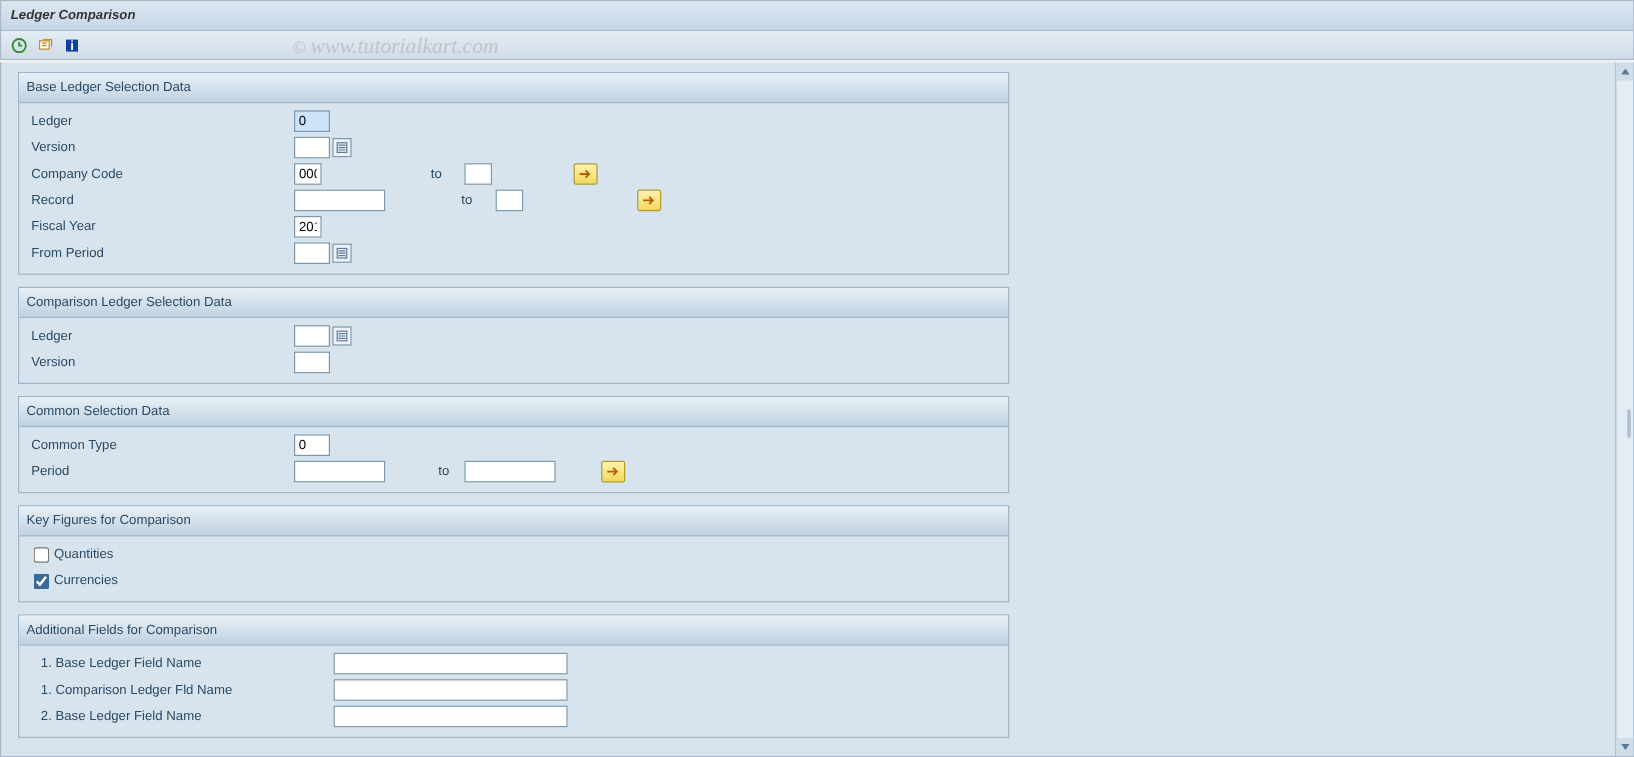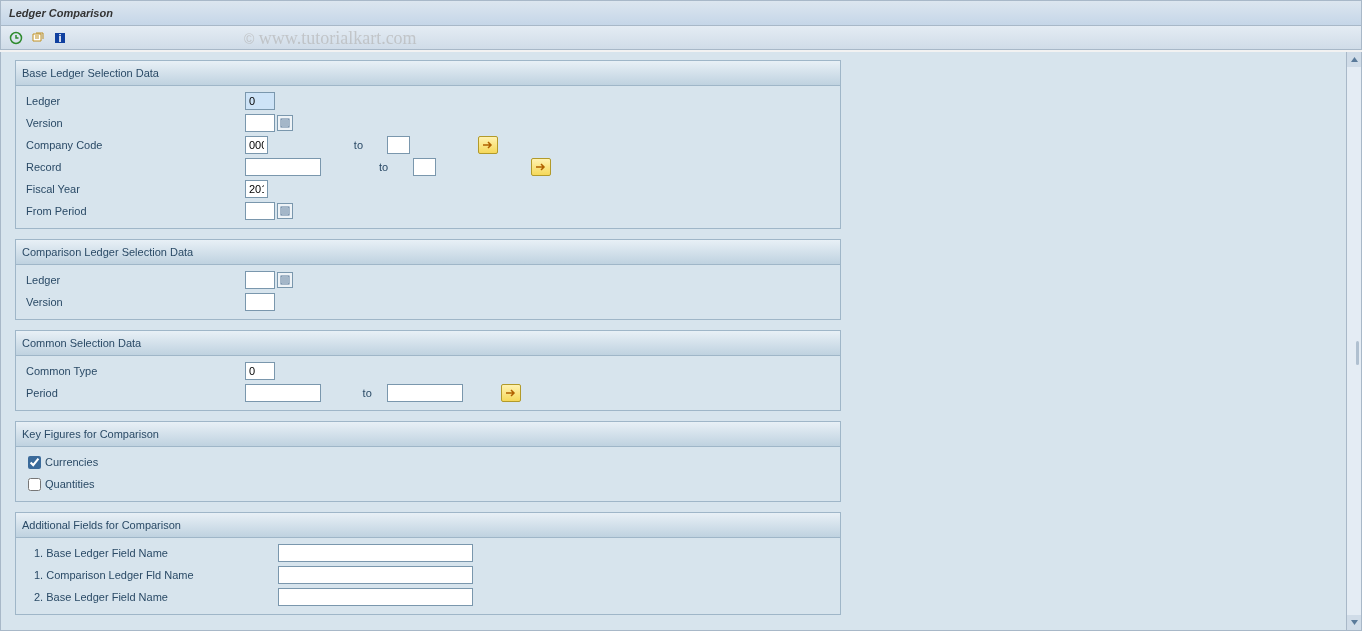--- a/index.html
+++ b/index.html
@@ -61,38 +61,38 @@
   .input.w46 { width:23px; text-align:left;}
   .input.w70 { width:76px;}
   .input.w195 { width:195px;}
   .input.sel { background:#cde3f7; }
   .f4-btn {
     width:16px; height:16px; border:1px solid #7a97ad; background:#eef3f7;
     display:flex; align-items:center; justify-content:center; margin-left:2px;
     cursor:pointer;
   }
   .cell-to { width:142px; display:flex; align-items:center; }
-  .txt-to { width:20px; color:#2a4a66; }
+  .txt-to { width:20px; text-align:center; color:#2a4a66; }
   .range-btn {
     width:20px; height:18px;
     background: linear-gradient(to bottom,#fff2b0,#f5d85a);
     border:1px solid #b29a2a; border-radius:2px;
     display:flex; align-items:center; justify-content:center; cursor:pointer;
     margin-left: 68px;
   }
   .cb { width:13px; height:13px; margin-right:4px; accent-color:#3a6a9a;}
   .cb-row { display:flex; align-items:center; height:22px; padding-left:8px; color:#2a4a66;}
   
   .scroll-track { position:absolute; top:0; right:0; bottom:0; width:15px; background:#e4ecf4; border-left:1px solid #a8b8c8;}
   .scroll-arrow-up,.scroll-arrow-down{ position:absolute; left:0; width:15px; height:15px; background:#d0dce8; display:flex;align-items:center;justify-content:center;}
   .scroll-arrow-up{top:0;}
   .scroll-arrow-down{bottom:0;}
   .scroll-dot { position:absolute; right:2px; top:50%; width:3px; height:24px; background:#b0c0d0; border-radius:2px;}
   
-  .watermark { position:absolute; top:28px; left:244px; font-size:18px; color:rgba(180,180,180,0.65); font-family: Georgia, serif; pointer-events:none;}
+  .watermark { position:absolute; top:28px; left:244px; font-size:18px; color:rgba(180,180,180,0.65); font-family: Georgia, serif; pointer-events:none;font-style:italic;}
   .watermark .cc { font-size:14px; }
 </style>
 </head>
 <body>
 
 <div class="title-bar">
   <span>Ledger Comparison</span>
 </div>
 
 <div class="toolbar">
@@ -228,26 +228,26 @@
               </svg>
           </div>
         </div>
       </div>
     </div>
 
     <div class="group">
       <div class="group-header">Key Figures for Comparison</div>
       <div class="group-body">
         <div class="cb-row">
+          <input type="checkbox" class="cb" style="">
+          <span>Quantities</span>
+        </div>
+        <div class="cb-row">
           <input type="checkbox" class="cb" checked="" style="">
           <span>Currencies</span>
-        </div>
-        <div class="cb-row">
-          <input type="checkbox" class="cb" style="">
-          <span>Quantities</span>
         </div>
       </div>
     </div>
 
     <div class="group" style="margin-bottom:0">
       <div class="group-header">Additional Fields for Comparison</div>
       <div class="group-body">
         <div class="row">
           <div class="label indent2" style="width:258px">1. Base Ledger Field Name</div>
           <input class="input w195" style="">

